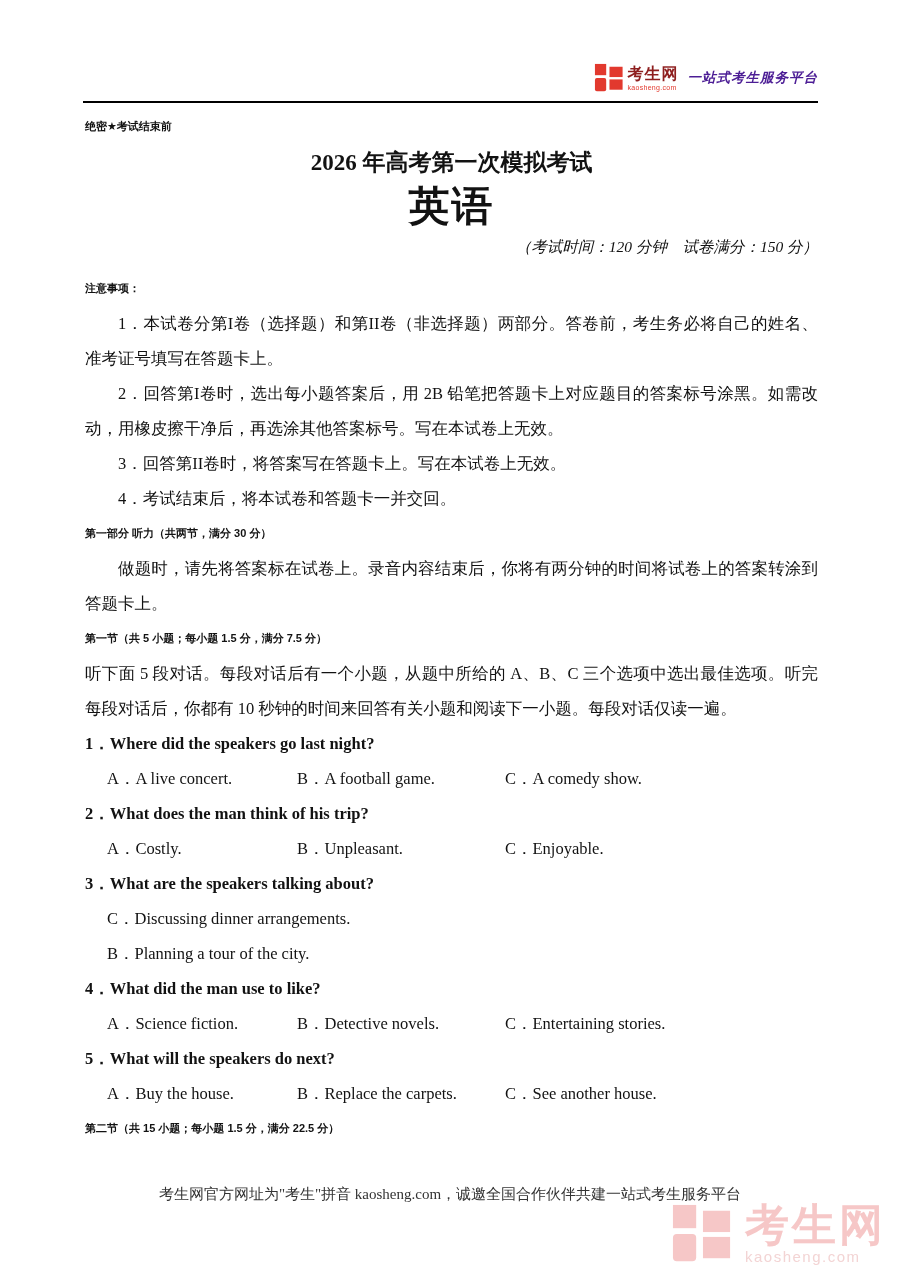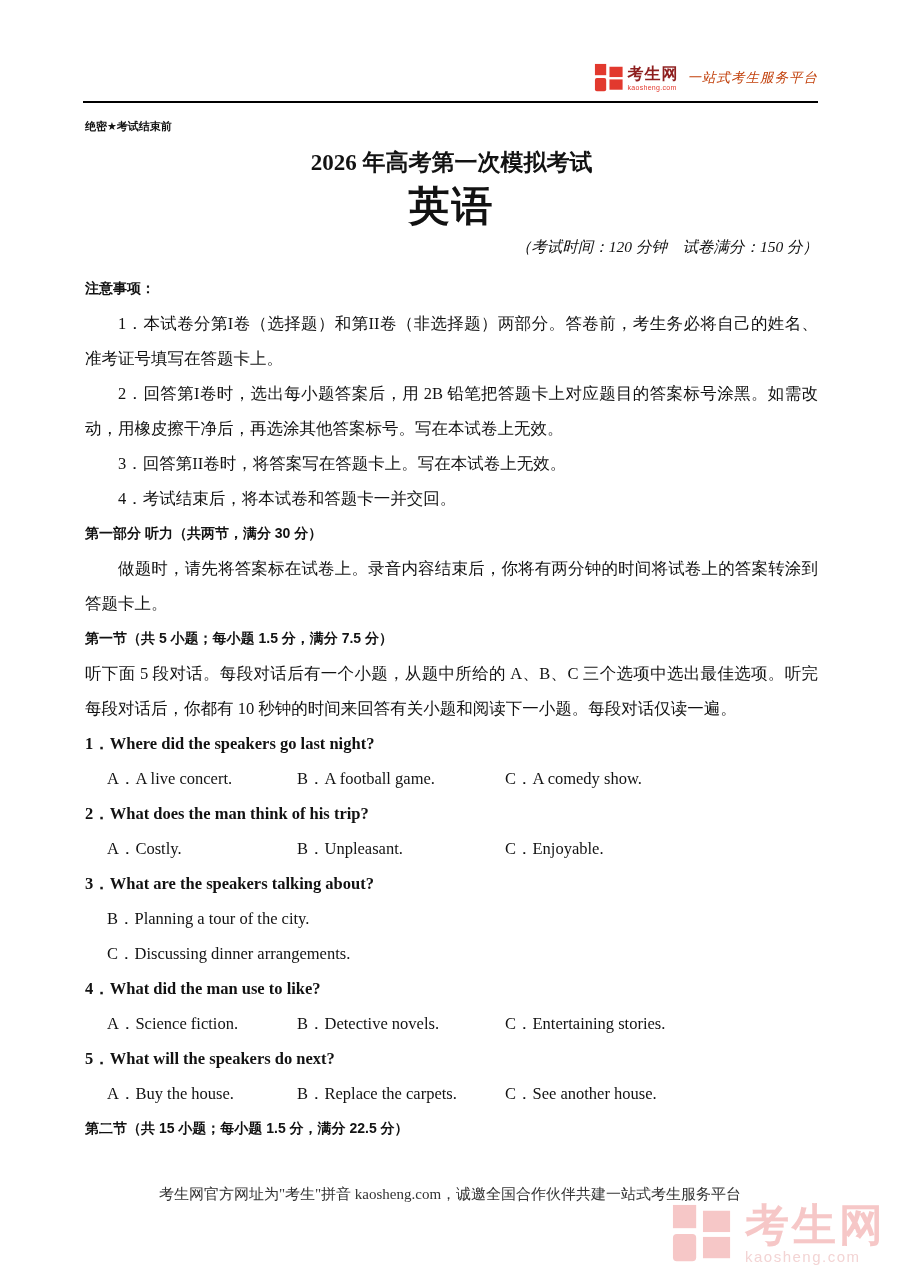--- a/index.html
+++ b/index.html
@@ -10,32 +10,32 @@
   }
   
   .hdr{position:relative;height:101px;margin:0 82px 0 83px;border-bottom:2px solid #000;}
   .brand{position:absolute;right:0;bottom:8px;display:flex;align-items:center;}
   .brand-icon{width:30px;height:30px;flex:0 0 auto;}
   .brand-col{margin-left:4px;line-height:1;}
   .brand-name{font-family:"Liberation Sans","DejaVu Sans",sans-serif;font-weight:700;
     font-size:16px;color:#8e1f1f;letter-spacing:1px;}
   .brand-domain{font-family:"Liberation Sans","DejaVu Sans",sans-serif;font-size:7px;
     color:#e2392e;margin-top:2px;letter-spacing:.3px;}
-  .brand-tagline{font-family:"Liberation Sans","DejaVu Sans",sans-serif;font-weight:400;
-    font-style:italic;font-size:13.5px;color:#c2410c;margin-left:9px;letter-spacing:1px;}
+  .brand-tagline{font-family:"Liberation Sans","DejaVu Sans",sans-serif;font-weight:700;
+    font-style:italic;font-size:13.5px;color:#4c1d95;margin-left:9px;letter-spacing:1px;}
   
   .content{margin:0 82px 0 85px;}
   .classification{font-family:"Liberation Sans","DejaVu Sans",sans-serif;font-weight:700;
     font-size:11px;line-height:34px;margin-top:6px;}
   .title{text-align:center;font-weight:700;font-size:23px;line-height:40px;}
   .subject{text-align:center;font-weight:700;font-size:41px;line-height:46px;
     font-family:"Liberation Sans","DejaVu Sans",sans-serif;letter-spacing:2px;}
   .exam-info{text-align:right;font-style:italic;font-size:15.5px;line-height:36px;}
   .h-bold{font-family:"Liberation Sans","DejaVu Sans",sans-serif;font-weight:700;
-    font-size:14px;line-height:35px;}
+    font-size:11px;line-height:35px;}
   .notes-heading{margin-top:6px;}
   .para{line-height:35px;text-align:justify;margin:0;}
   .indent{text-indent:2em;}
   .q-line{line-height:35px;font-weight:bold;}
   .q-num{display:inline-block;min-width:22px;}
   .opt-row{display:flex;line-height:35px;padding-left:22px;justify-content:flex-end;}
   .opt-a{width:190px;}
   .opt-b{width:208px;}
   .opt-c{flex:1;}
   .opt-stack{line-height:35px;padding-left:22px;}
@@ -106,22 +106,22 @@
     </div>
     <div class="opt-row">
       <span class="opt-a">A．Costly.</span>
       <span class="opt-b">B．Unpleasant.</span>
       <span class="opt-c">C．Enjoyable.</span>
     </div>
 
     <div class="q-line">
       <span class="q-num">3．</span><span>What are the speakers talking about?</span>
     </div>
+    <div class="opt-stack">C．Discussing dinner arrangements.</div>
     <div class="opt-stack">B．Planning a tour of the city.</div>
-    <div class="opt-stack">C．Discussing dinner arrangements.</div>
 
     <div class="q-line">
       <span class="q-num">4．</span><span>What did the man use to like?</span>
     </div>
     <div class="opt-row">
       <span class="opt-a">A．Science fiction.</span>
       <span class="opt-b">B．Detective novels.</span>
       <span class="opt-c">C．Entertaining stories.</span>
     </div>
 

